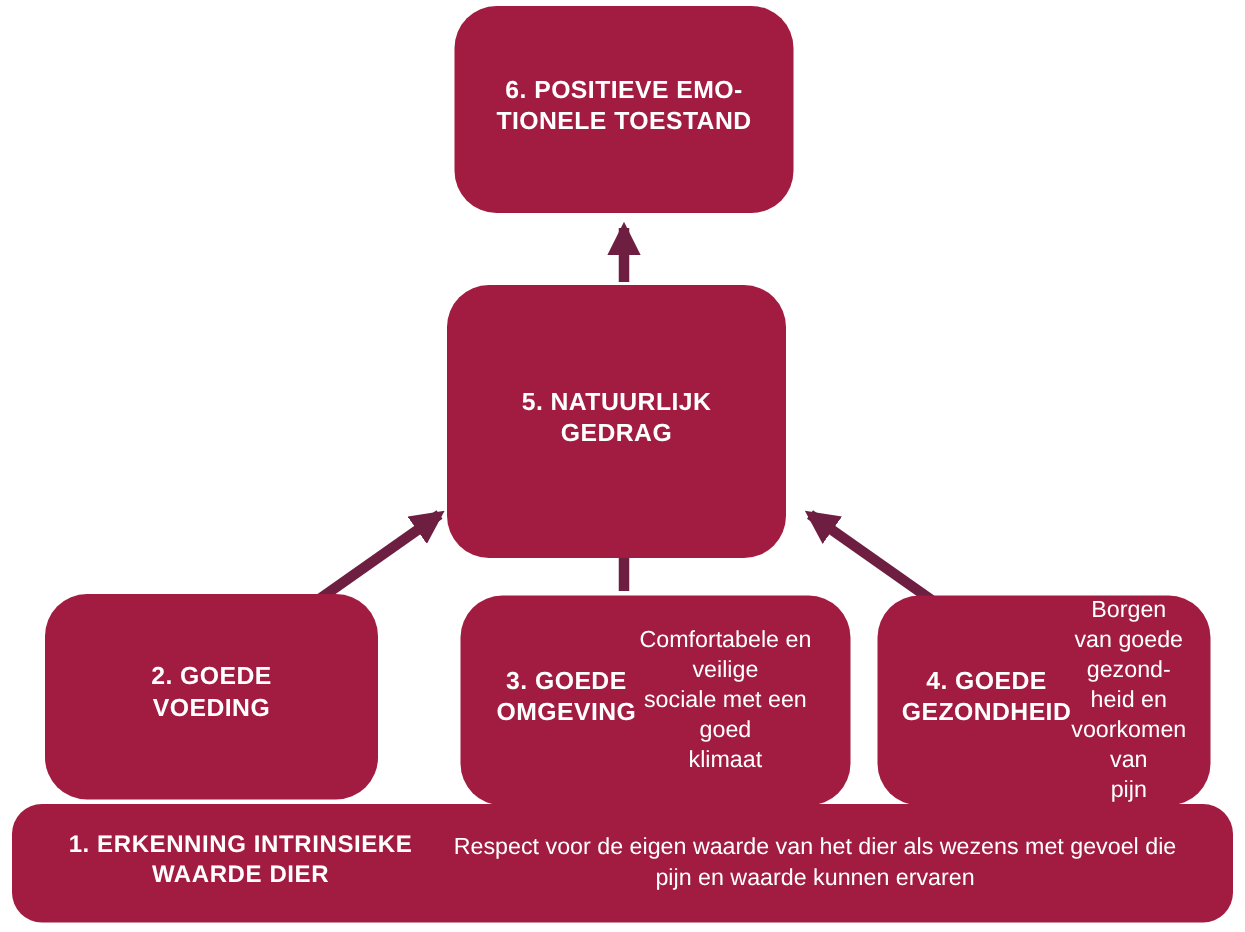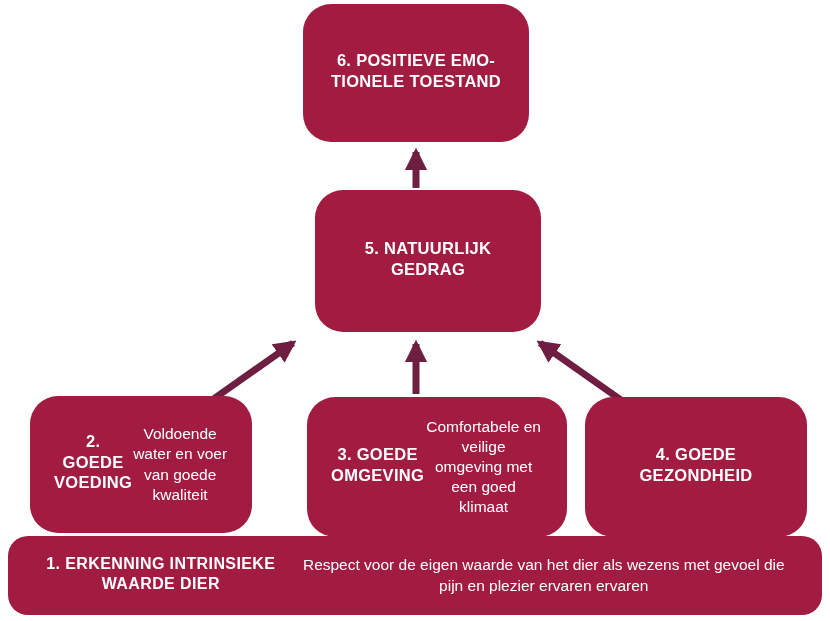--- a/index.html
+++ b/index.html
@@ -54,21 +54,21 @@
     line-height: 1.25;
     white-space: pre-line;
     margin-bottom: 5px;
   }
   .box-body {
     font-size: 15.5px;
     line-height: 1.3;
     white-space: pre-line;
   }
   #box6 { left: 303px; top: 4px;   width: 226px; height: 138px; }
-  #box5 { left: 315px; top: 190px; width: 226px; height: 142px; }
+  #box5 { left: 298px; top: 190px; width: 226px; height: 182px; }
   #box2 { left: 30px;  top: 396px; width: 222px; height: 137px; }
   #box3 { left: 307px; top: 397px; width: 260px; height: 140px; }
   #box4 { left: 585px; top: 397px; width: 222px; height: 140px; }
   #box1 {
     left: 8px; top: 536px; width: 814px; height: 79px;
     border-radius: 20px;
   }
   #box1 .box-title { margin-bottom: 3px; font-size: 16px; letter-spacing: 0.4px; }
   #box1 .box-body  { font-size: 15.5px; }
 </style>
@@ -95,35 +95,36 @@
   </div>
 
   <div class="box" id="box5">
     <div class="box-title">5. NATUURLIJK
 GEDRAG</div>
   </div>
 
   <div class="box" id="box2">
     <div class="box-title">2. GOEDE
 VOEDING</div>
-    <div class="box-body">Voldoende water en voer
-van goede kwaliteit</div>
   </div>
 
   <div class="box" id="box3">
     <div class="box-title">3. GOEDE
 OMGEVING</div>
     <div class="box-body">Comfortabele en veilige
-omgeving met een goed
+sociale met een goed
 klimaat</div>
   </div>
 
   <div class="box" id="box4">
     <div class="box-title">4. GOEDE
 GEZONDHEID</div>
+    <div class="box-body">Borgen van goede gezond-
+heid en voorkomen van
+pijn</div>
   </div>
 
   <div class="box" id="box1">
     <div class="box-title">1. ERKENNING INTRINSIEKE WAARDE DIER</div>
-    <div class="box-body">Respect voor de eigen waarde van het dier als wezens met gevoel die pijn en plezier ervaren ervaren</div>
+    <div class="box-body">Respect voor de eigen waarde van het dier als wezens met gevoel die pijn en waarde kunnen ervaren</div>
   </div>
 
 </div>
 
 </body></html>

